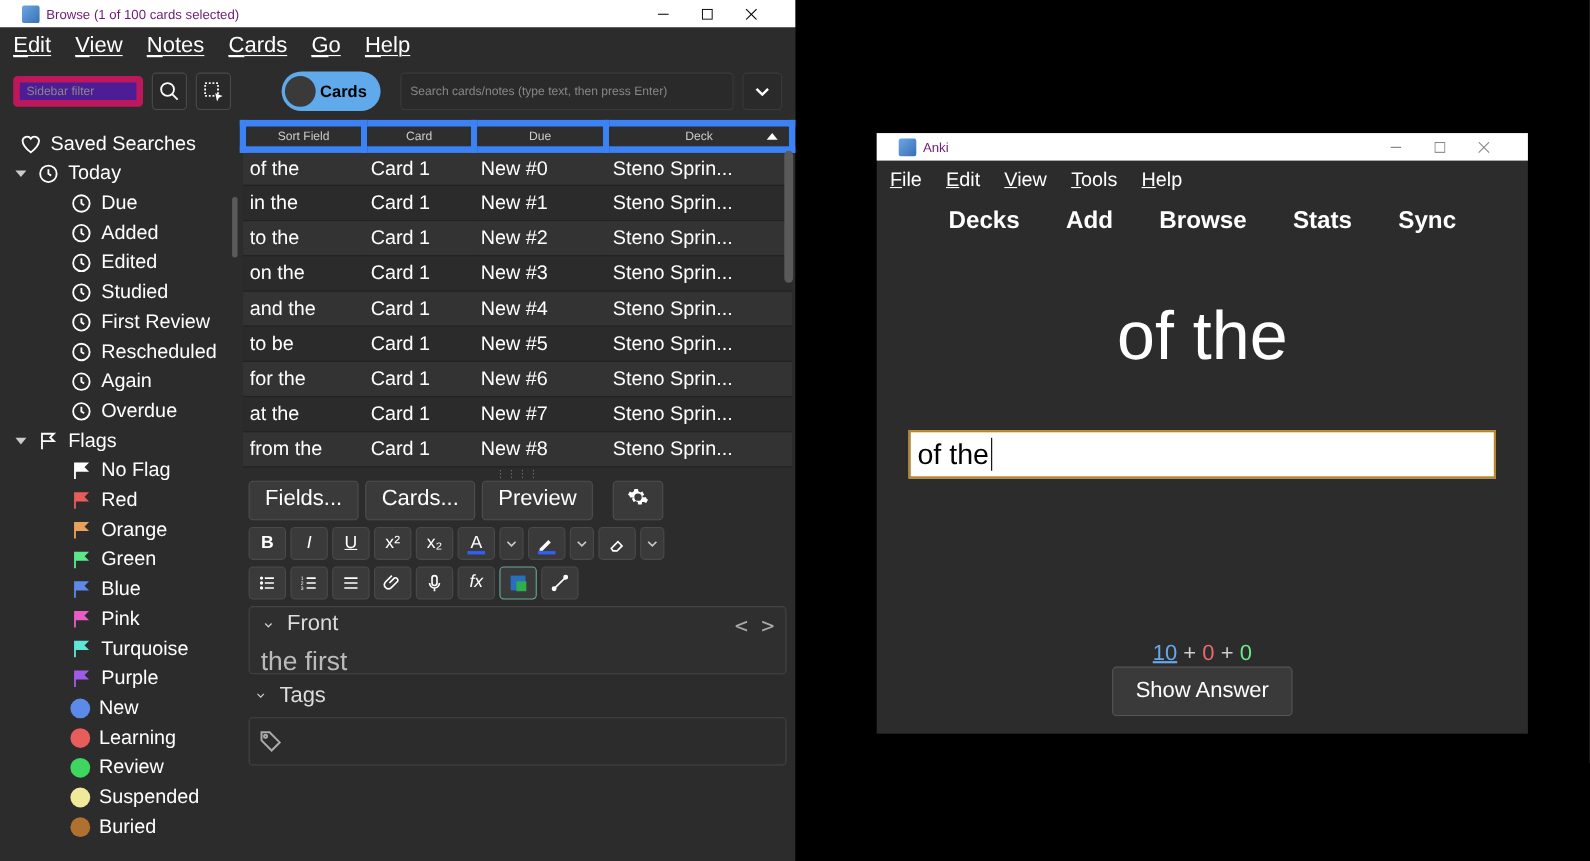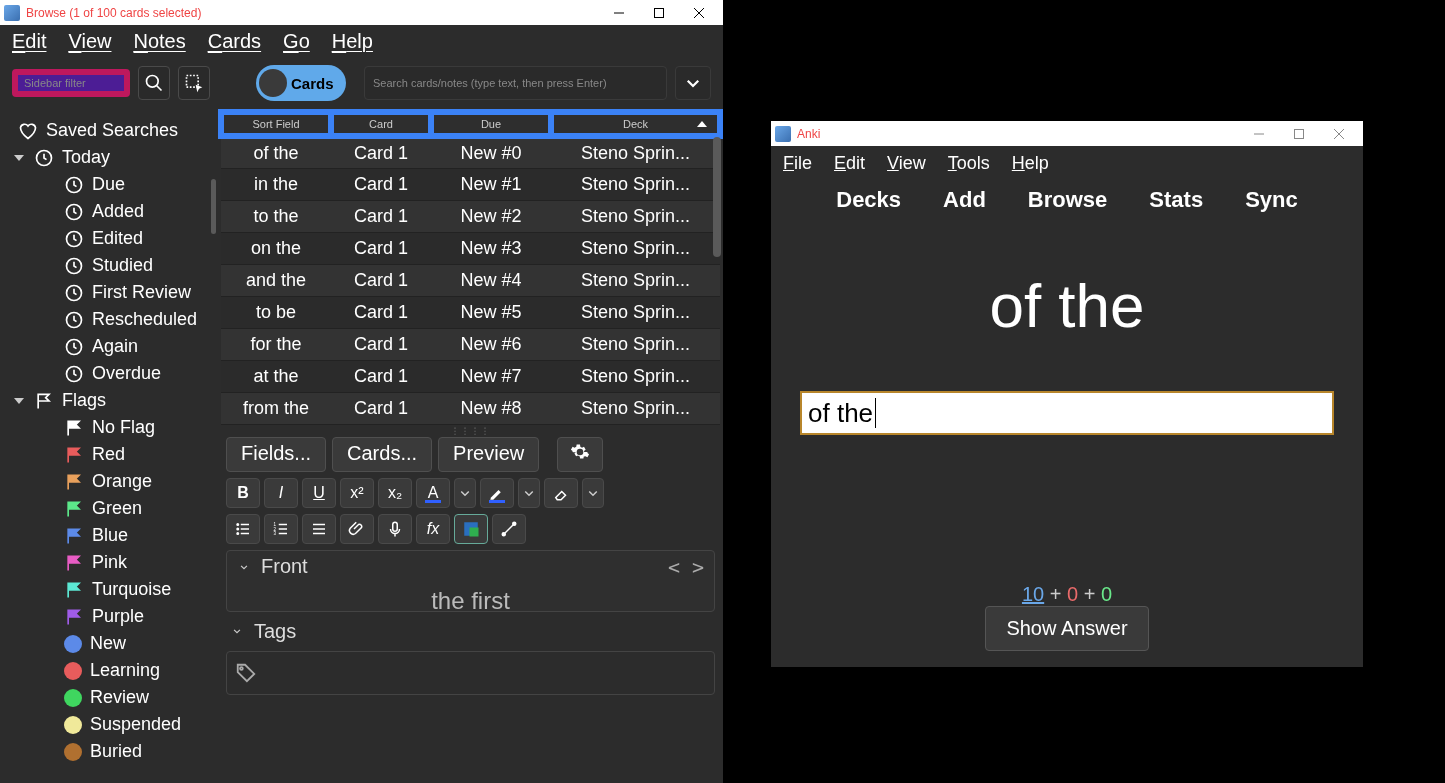--- a/index.html
+++ b/index.html
@@ -18,25 +18,25 @@
     position: absolute;
     left: 0; top: 0;
     width: 723px; height: 783px;
     background: #2c2c2c;
     display: flex;
     flex-direction: column;
   }
   .titlebar {
     height: 25px;
     background: #fff;
-    color: #ef4444;
+    color: #701a75;
     display: flex;
     align-items: center;
     font-size: 12px;
-    padding: 0 4px;
+    padding: 0 20px;
   }
   .titlebar .app-icon {
     width: 16px; height: 16px;
     background: linear-gradient(135deg,#6aa7e8,#3a6fb0);
     border-radius: 2px;
     margin-right: 6px;
   }
   .titlebar .title { flex: 1; white-space: nowrap; }
   .titlebar .winbtn {
     width: 40px; height: 25px;
@@ -122,21 +122,20 @@
     background: #2a2a2a;
     border: 1px solid #3a3a3a;
     border-radius: 4px;
     display: flex; align-items: center; justify-content: center;
   }
 
   .content-row {
     flex: 1;
     display: flex;
     min-height: 0;
-    text-align: center;
   }
 
   
   .sidebar {
     width: 218px;
     overflow-y: auto;
     padding: 8px 0 8px 8px;
     position: relative;
   }
   .sb-item {
@@ -296,21 +295,21 @@
     border-radius: 4px;
     height: 44px;
     display: flex;
     align-items: center;
     padding: 0 8px;
   }
 
   
   .anki-window {
     position: absolute;
-    left: 771px; top: 121px;
+    left: 797px; top: 121px;
     width: 592px; height: 546px;
     background: #2c2c2c;
     display: flex;
     flex-direction: column;
   }
   .anki-window .titlebar { background: #fff; }
   .anki-menubar {
     height: 34px;
     display: flex;
     align-items: center;

